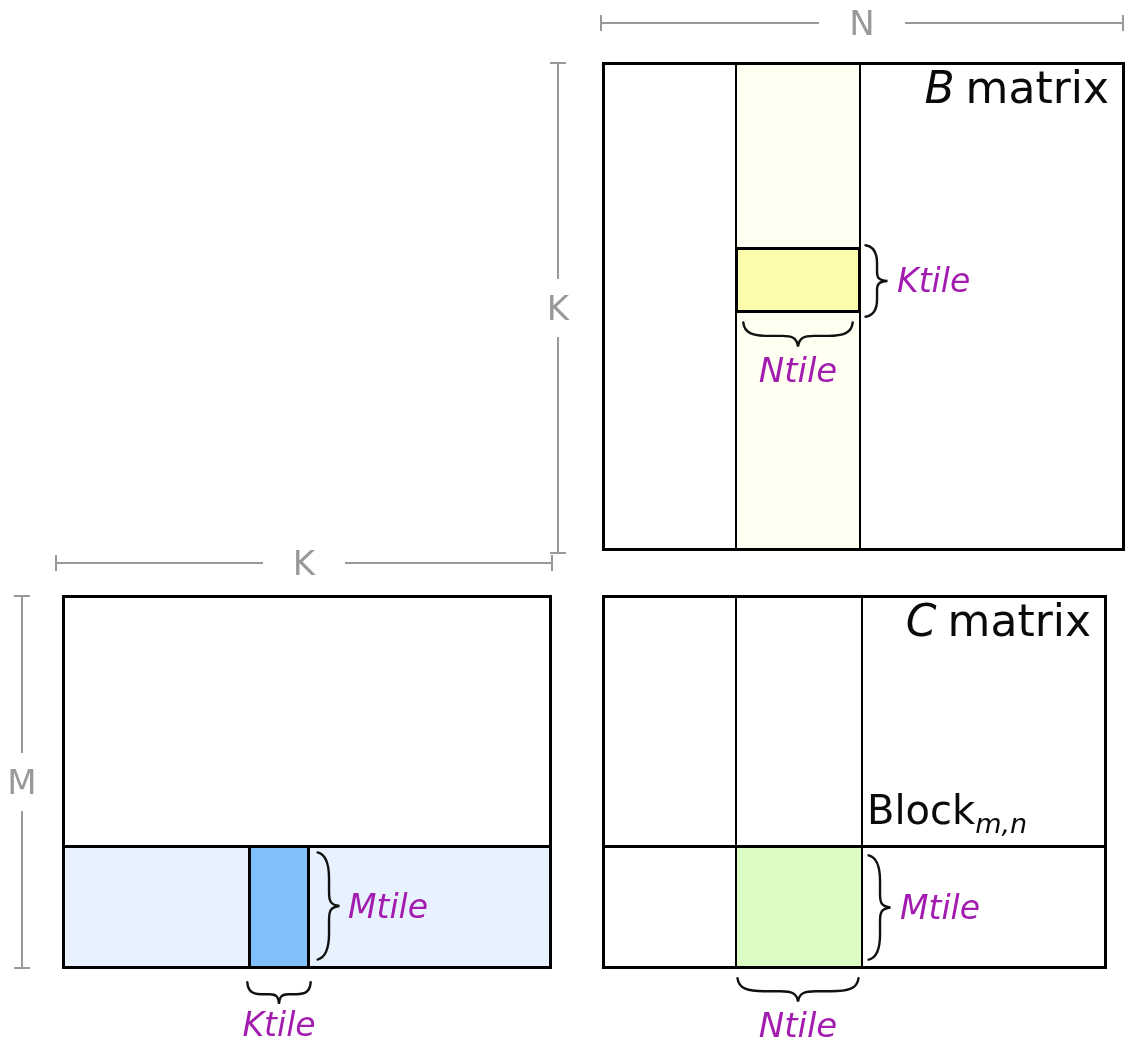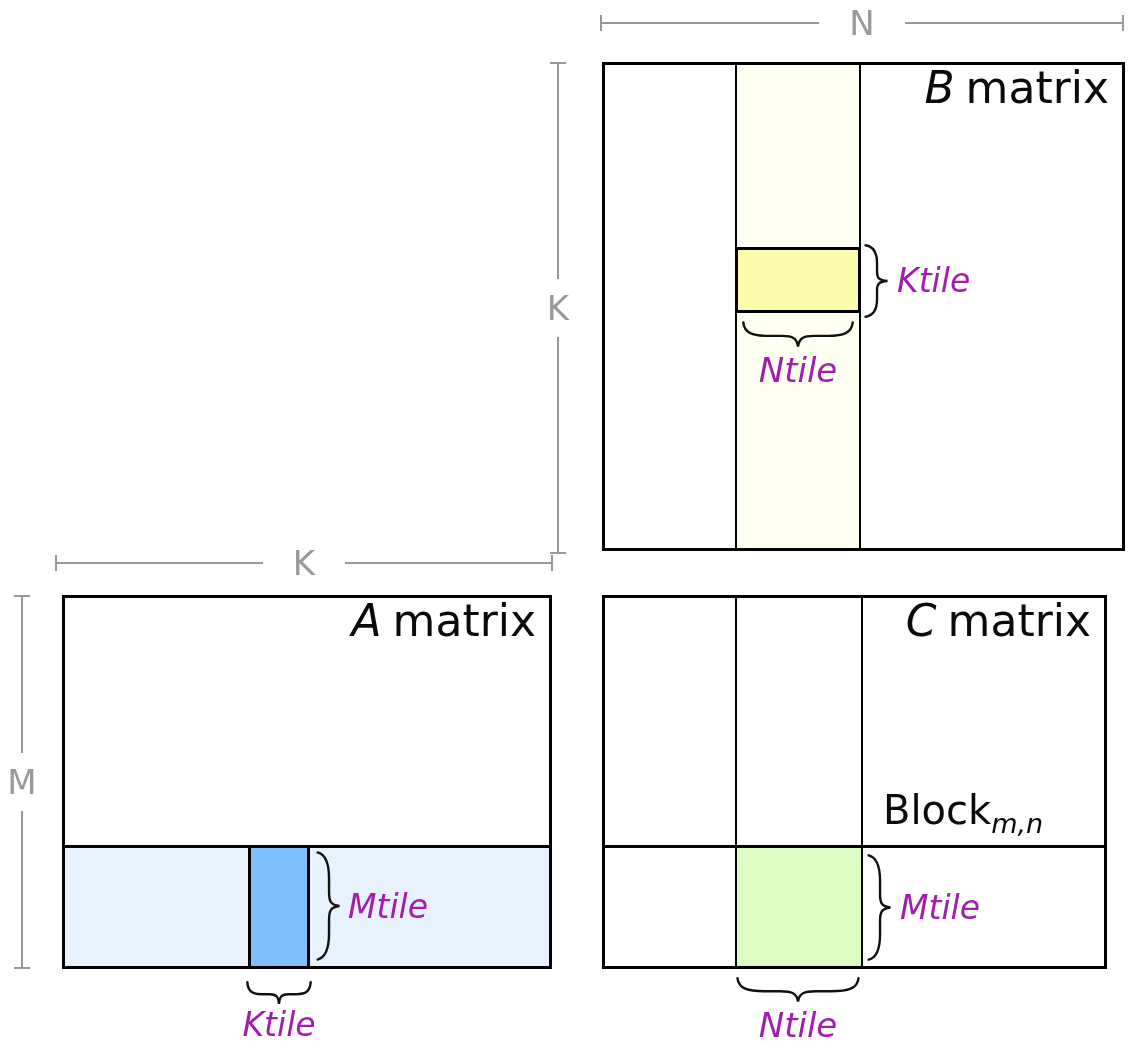--- a/index.html
+++ b/index.html
@@ -100,23 +100,20 @@
     <svg class="brace" style="left:136px; top:256px;" width="114" height="27" viewBox="0 0 100 100" preserveAspectRatio="none">
       <path d="M 2 5 C 3 45, 10 55, 24 55 L 36 55 C 45 55, 49 62, 50 95 C 51 62, 55 55, 64 55 L 76 55 C 90 55, 97 45, 98 5" fill="none" stroke="#111" stroke-width="2.4" stroke-linecap="round" vector-effect="non-scaling-stroke"></path>
     </svg>
     <div class="tile-label" style="left:130px; width:126px; top:288px; font-size:34px; text-align:center;">Ntile</div>
   </div>
 
   <div class="matrix" style="left:62px; top:595px; width:490px; height:374px;">
     <div class="a-band"></div>
     <div class="a-tile"></div>
 
-    <div class="matrix-title">
-      <span class="title-var">A</span><span class="title-word">matrix</span>
-    </div>
 
     <svg class="brace" style="left:250px; top:251px;" width="26" height="114" viewBox="0 0 100 100" preserveAspectRatio="none">
       <path d="M 10 3 C 45 5, 54 14, 54 26 L 54 38 C 54 46, 60 49, 94 50 C 60 51, 54 54, 54 62 L 54 74 C 54 86, 45 95, 10 97" fill="none" stroke="#111" stroke-width="2.4" stroke-linecap="round" vector-effect="non-scaling-stroke"></path>
     </svg>
     <div class="tile-label" style="left:283px; top:292px; font-size:33px;">Mtile</div>
   </div>
 
   <svg class="brace" style="left:246px; top:981px;" width="66" height="24" viewBox="0 0 100 100" preserveAspectRatio="none">
     <path d="M 2 5 C 3 45, 10 55, 24 55 L 36 55 C 45 55, 49 62, 50 95 C 51 62, 55 55, 64 55 L 76 55 C 90 55, 97 45, 98 5" fill="none" stroke="#111" stroke-width="2.4" stroke-linecap="round" vector-effect="non-scaling-stroke"></path>
   </svg>
@@ -125,21 +122,21 @@
   <div class="matrix" style="left:602px; top:595px; width:505px; height:374px;text-decoration:underline;">
     <div class="c-tile"></div>
     <div class="c-vline" style="left:130px;"></div>
     <div class="c-vline" style="left:256px;"></div>
     <div class="c-hline"></div>
 
     <div class="matrix-title">
       <span class="title-var">C</span><span class="title-word">matrix</span>
     </div>
 
-    <div class="block-label" style="left:262px; top:192px;margin-left:16px;">
+    <div class="block-label" style="left:262px; top:192px;">
       <span>Block</span><sub>m,n</sub>
     </div>
 
     <svg class="brace" style="left:261px; top:254px;" width="26" height="111" viewBox="0 0 100 100" preserveAspectRatio="none">
       <path d="M 10 3 C 45 5, 54 14, 54 26 L 54 38 C 54 46, 60 49, 94 50 C 60 51, 54 54, 54 62 L 54 74 C 54 86, 45 95, 10 97" fill="none" stroke="#111" stroke-width="2.4" stroke-linecap="round" vector-effect="non-scaling-stroke"></path>
     </svg>
     <div class="tile-label" style="left:295px; top:293px; font-size:33px;">Mtile</div>
   </div>
 
   <svg class="brace" style="left:735px; top:977px;" width="126" height="26" viewBox="0 0 100 100" preserveAspectRatio="none">

